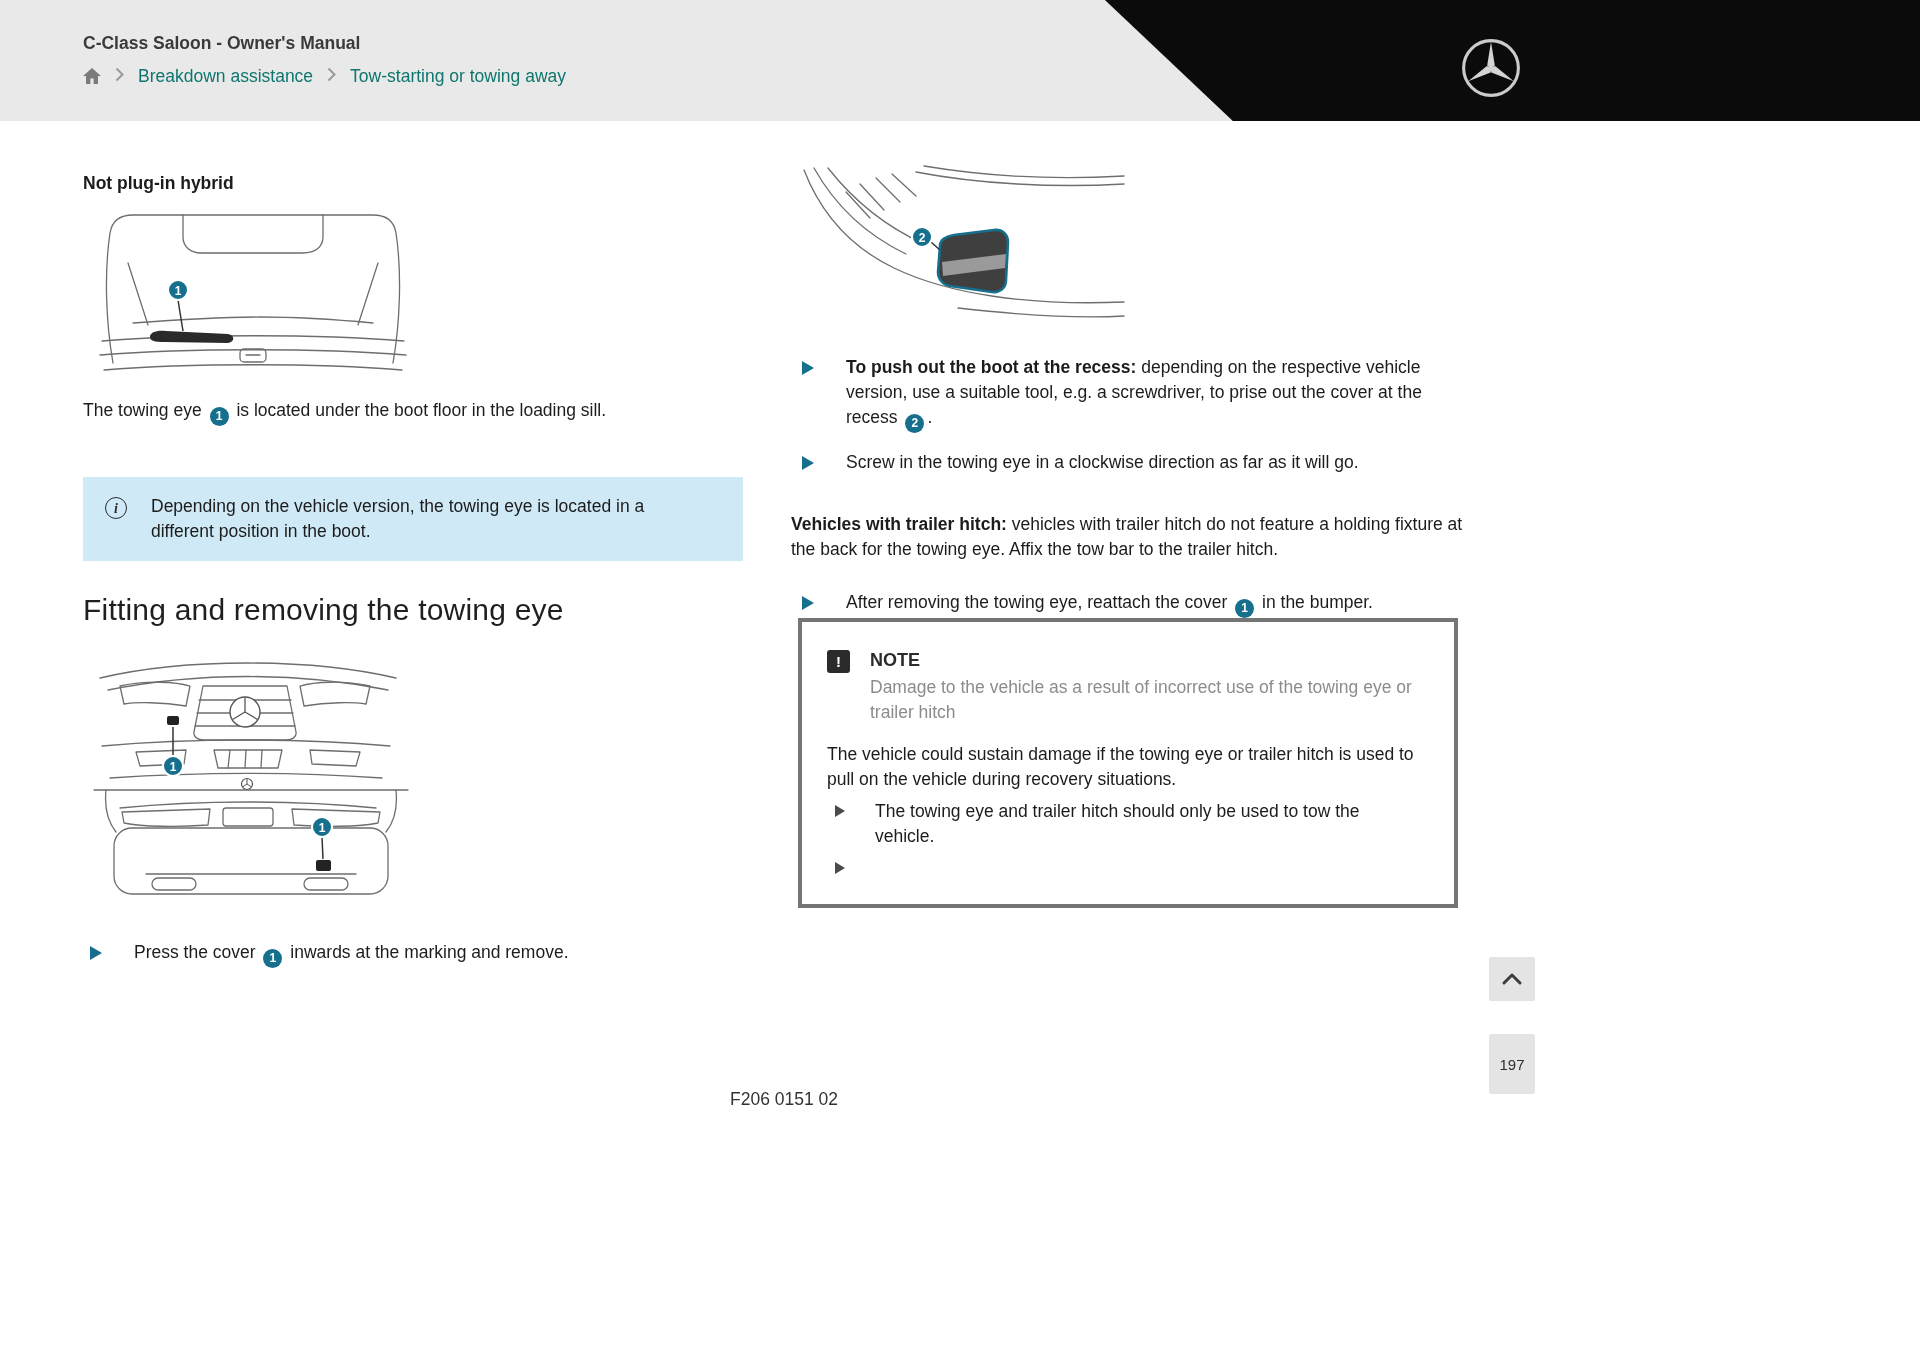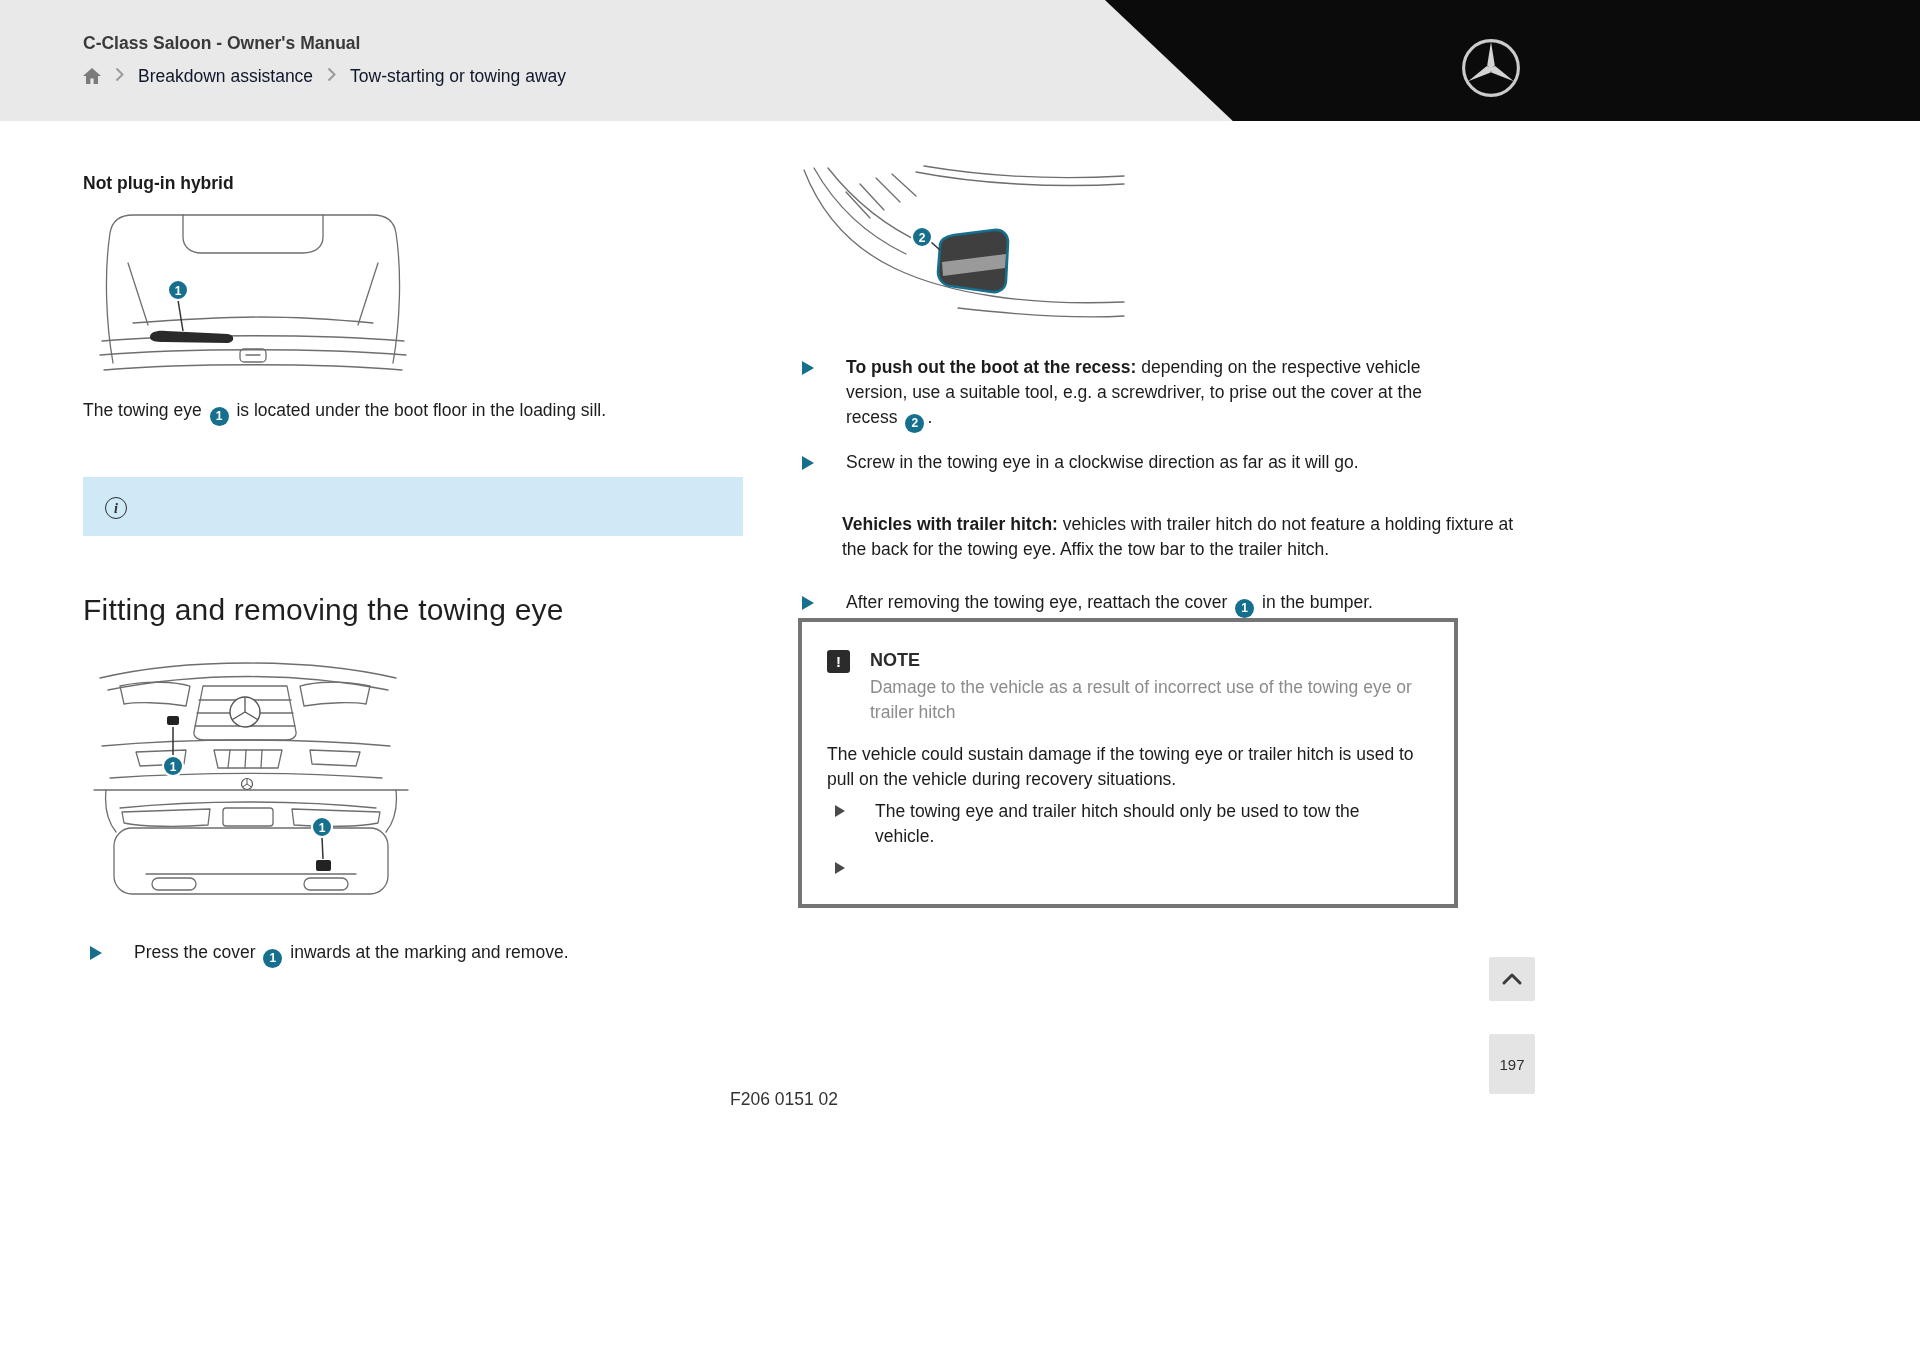--- a/index.html
+++ b/index.html
@@ -13,21 +13,21 @@
 
   
   .header { position:absolute; top:0; left:0; width:1920px; height:121px; background:#e9e9e9; }
   .header-black {
     position:absolute; top:0; right:0; width:820px; height:121px; background:#0b0b0b;
     clip-path:polygon(0.6% 0, 100% 0, 100% 100%, 16.2% 100%);
   }
   .mb-logo { position:absolute; left:1460px; top:37px; width:62px; height:62px; }
   .header-title { position:absolute; left:83px; top:31px; font-size:17.5px; font-weight:700; color:#3a3a3a; }
   .breadcrumb { position:absolute; left:83px; top:64px; display:flex; align-items:center; gap:14px; color:#7b7b7b; }
-  .crumb { color:#0f172a; text-decoration:none; cursor:pointer; }
+  .crumb { color:#0f766e; text-decoration:none; cursor:pointer; }
   .crumb.current { cursor:default; }
   .home-btn { display:flex; align-items:center; cursor:pointer; }
 
   
   .subheading { font-size:17.5px; font-weight:700; color:#1c1c1c; }
   .main-heading { font-size:30px; font-weight:400; color:#1f1f1f; letter-spacing:0.2px; }
 
   .marker {
     display:inline-flex; width:19px; height:19px; border-radius:50%;
     background:#156f8d; color:#fff; font-size:12px; font-weight:700;
@@ -92,21 +92,21 @@
   #sec-heading   { left:83px;  top:171px; }
   #illus1        { left:88px;  top:203px; }
   #caption1      { left:83px;  top:398px; width:650px; }
   #infobox       { left:83px;  top:477px; width:660px; }
   #main-heading  { left:83px;  top:597px; }
   #illus2        { left:90px;  top:650px; }
   #step-press    { left:86px;  top:940px; width:650px; }
   #illus3        { left:798px; top:166px; }
   #step-push     { left:798px; top:355px; width:668px; }
   #step-screw    { left:798px; top:450px; width:668px; }
-  #trailer       { left:842px; top:512px; width:672px; }
+  #trailer       { left:791px; top:512px; width:672px; }
   #step-reattach { left:798px; top:590px; width:680px;justify-content:space-between; }
   #notebox       { left:798px; top:618px; width:660px; }
 
   svg.illus { overflow:visible; }
   .sketch { fill:none; stroke:#6e6e6e; stroke-width:1.3; stroke-linecap:round; stroke-linejoin:round; }
   .leader { stroke:#333; stroke-width:1.5; }
   .m-circle { fill:#156f8d; stroke:#fff; stroke-width:2; }
   .m-num { fill:#fff; font-size:12px; font-weight:700; text-anchor:middle; font-family:"Liberation Sans",sans-serif; }
 </style>
 </head>
@@ -161,20 +161,21 @@
   <circle class="m-circle" cx="90" cy="87" r="10"></circle>
   <text class="m-num" x="90" y="91.5">1</text>
 </svg>
 
 <p id="caption1" class="abs">
   <span>The towing eye </span><span class="marker">1</span><span> is located under the boot floor in the loading sill.</span>
 </p>
 
 <div id="infobox" class="abs info-box">
   <span class="info-icon">i</span>
+  <p class="info-text">Depending on the vehicle version, the towing eye is located in a different position in the boot.</p>
 </div>
 
 <h2 id="main-heading" class="abs main-heading">Fitting and removing the towing eye</h2>
 
 <svg id="illus2" class="abs illus" width="322" height="258" viewBox="0 0 322 258">
 
   <path class="sketch" d="M10,28 C95,8 220,8 306,28"></path>
   <path class="sketch" d="M18,40 C108,22 208,22 298,40"></path>
   <path class="sketch" d="M113,36 L197,36 L206,82 C207,87 202,90 196,90 L114,90 C108,90 103,87 104,82 Z"></path>
   <path class="sketch" d="M109,50 L201,50 M107,63 L203,63 M105,76 L205,76"></path>

